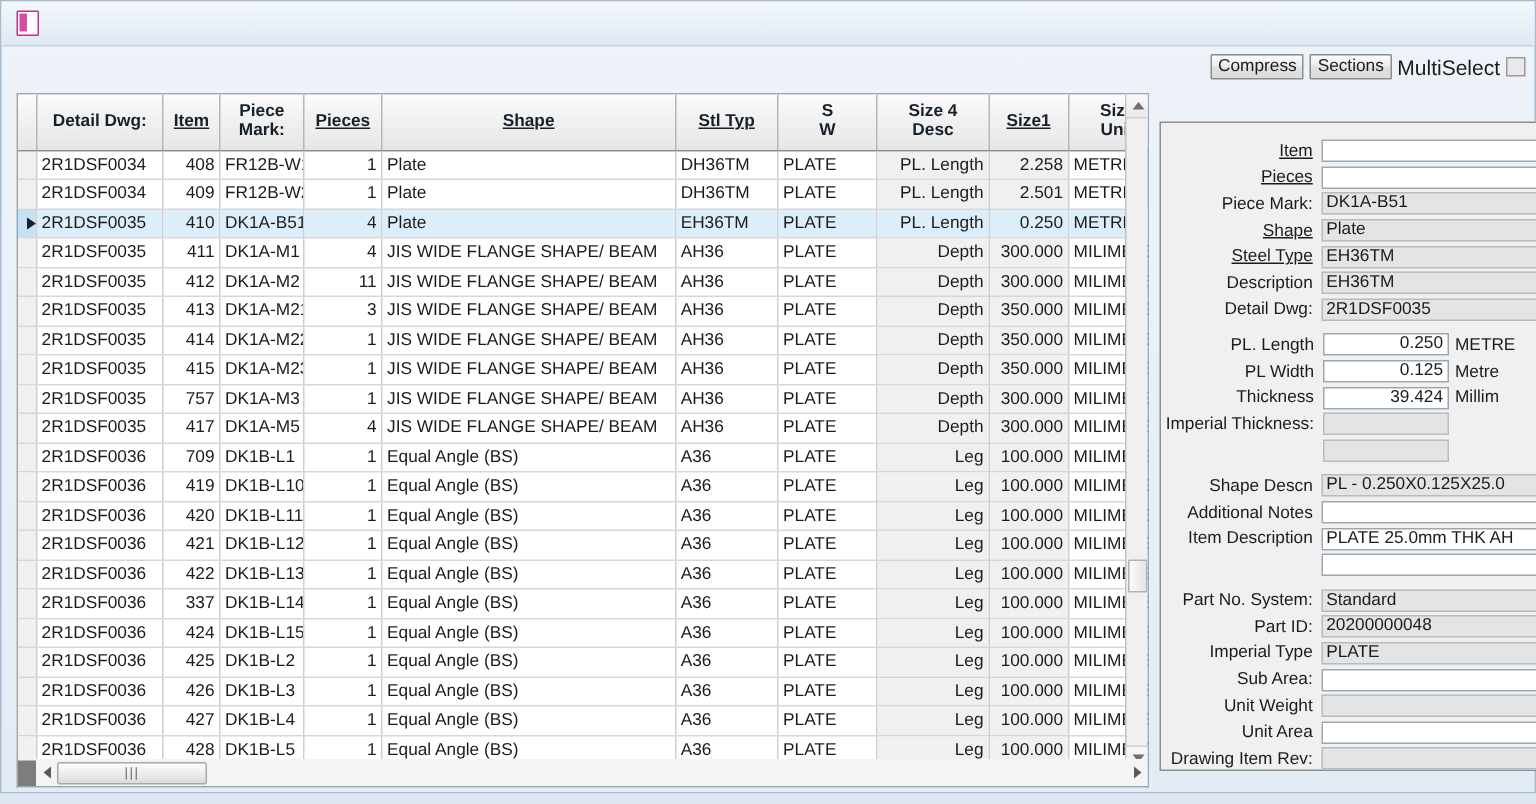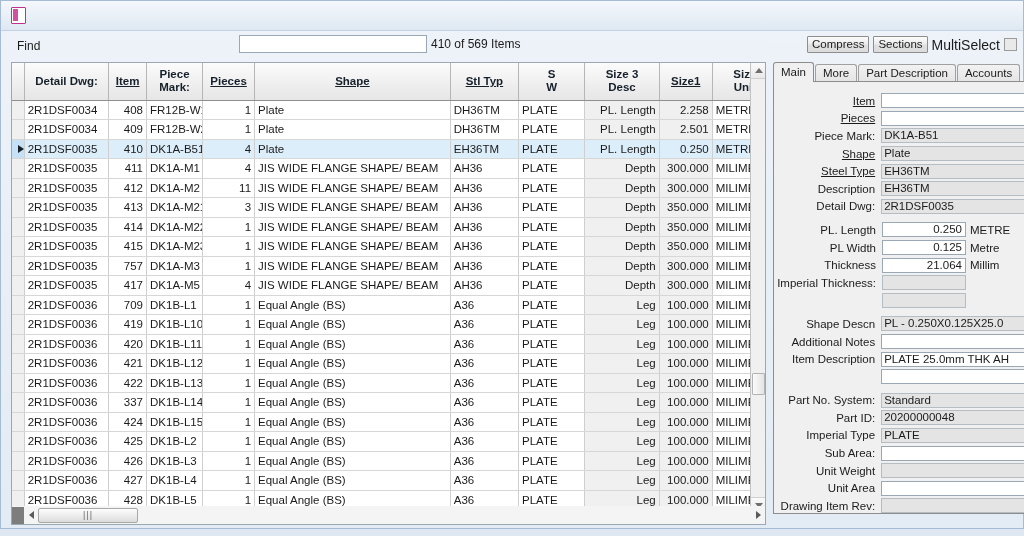--- a/index.html
+++ b/index.html
@@ -197,25 +197,20 @@
 <div id="app">
 
   <div class="win-frame">
 
     <div class="titlebar">
       <span class="title-icon">
           <span class="bk"></span>
         </span>
     </div>
 
-    <div class="findbar">
-      <span class="find-label">Find</span>
-      <input class="find-input" type="text" placeholder="" style="">
-      <span class="find-count">410 of 569 Items</span>
-    </div>
 
     <div class="topbtns">
       <button class="btn">Compress</button>
       <button class="btn">Sections</button>
       <span class="ms-label">MultiSelect</span>
       <span class="ms-check"></span>
     </div>
 
     <div class="grid-wrap">
       <table class="grid">
@@ -237,21 +232,21 @@
             <th class="sel-col"></th>
             <th><span>Detail Dwg:</span></th>
             <th class="u"><span>Item</span></th>
             <th><span>Piece
 Mark:</span></th>
             <th class="u"><span>Pieces</span></th>
             <th class="u"><span>Shape</span></th>
             <th class="u"><span>Stl Typ</span></th>
             <th><span>S
 W</span></th>
-            <th><span>Size 3
+            <th><span>Size 4
 Desc</span></th>
             <th class="u"><span>Size1</span></th>
             <th><span>Size
 Unit</span></th>
           </tr>
         </thead>
         <tbody id="grid-body">
             <tr>
               <td class="sel-col"></td>
               <td>2R1DSF0034</td>
@@ -550,26 +545,20 @@
         <div class="hsb-thumb">
             <span class="grip">|||</span>
           </div>
       </div>
       <div class="hsb-arrow">
           <span class="tri-r"></span>
         </div>
     </div>
 
     <div class="detail">
-      <div class="tabstrip">
-        <div class="tab active">Main</div>
-        <div class="tab">More</div>
-        <div class="tab">Part Description</div>
-        <div class="tab">Accounts</div>
-      </div>
       <div class="tabbody">
         <div class="fields" id="fields-host">
             <div class="frow">
               <div class="flabel u">Item</div>
               <div class="fval w-wide"></div>
             </div>
             <div class="frow">
               <div class="flabel u">Pieces</div>
               <div class="fval w-wide"></div>
             </div>
@@ -599,21 +588,21 @@
               <div class="fval w-num num">0.250</div>
               <div class="funit">METRE</div>
             </div>
             <div class="frow">
               <div class="flabel">PL Width</div>
               <div class="fval w-num num">0.125</div>
               <div class="funit">Metre</div>
             </div>
             <div class="frow">
               <div class="flabel">Thickness</div>
-              <div class="fval w-num num">21.064</div>
+              <div class="fval w-num num">39.424</div>
               <div class="funit">Millim</div>
             </div>
             <div class="frow">
               <div class="flabel">Imperial Thickness:</div>
               <div class="fval w-num ro"></div>
             </div>
             <div class="frow">
               <div class="flabel"></div>
               <div class="fval w-num ro"></div>
             </div>

